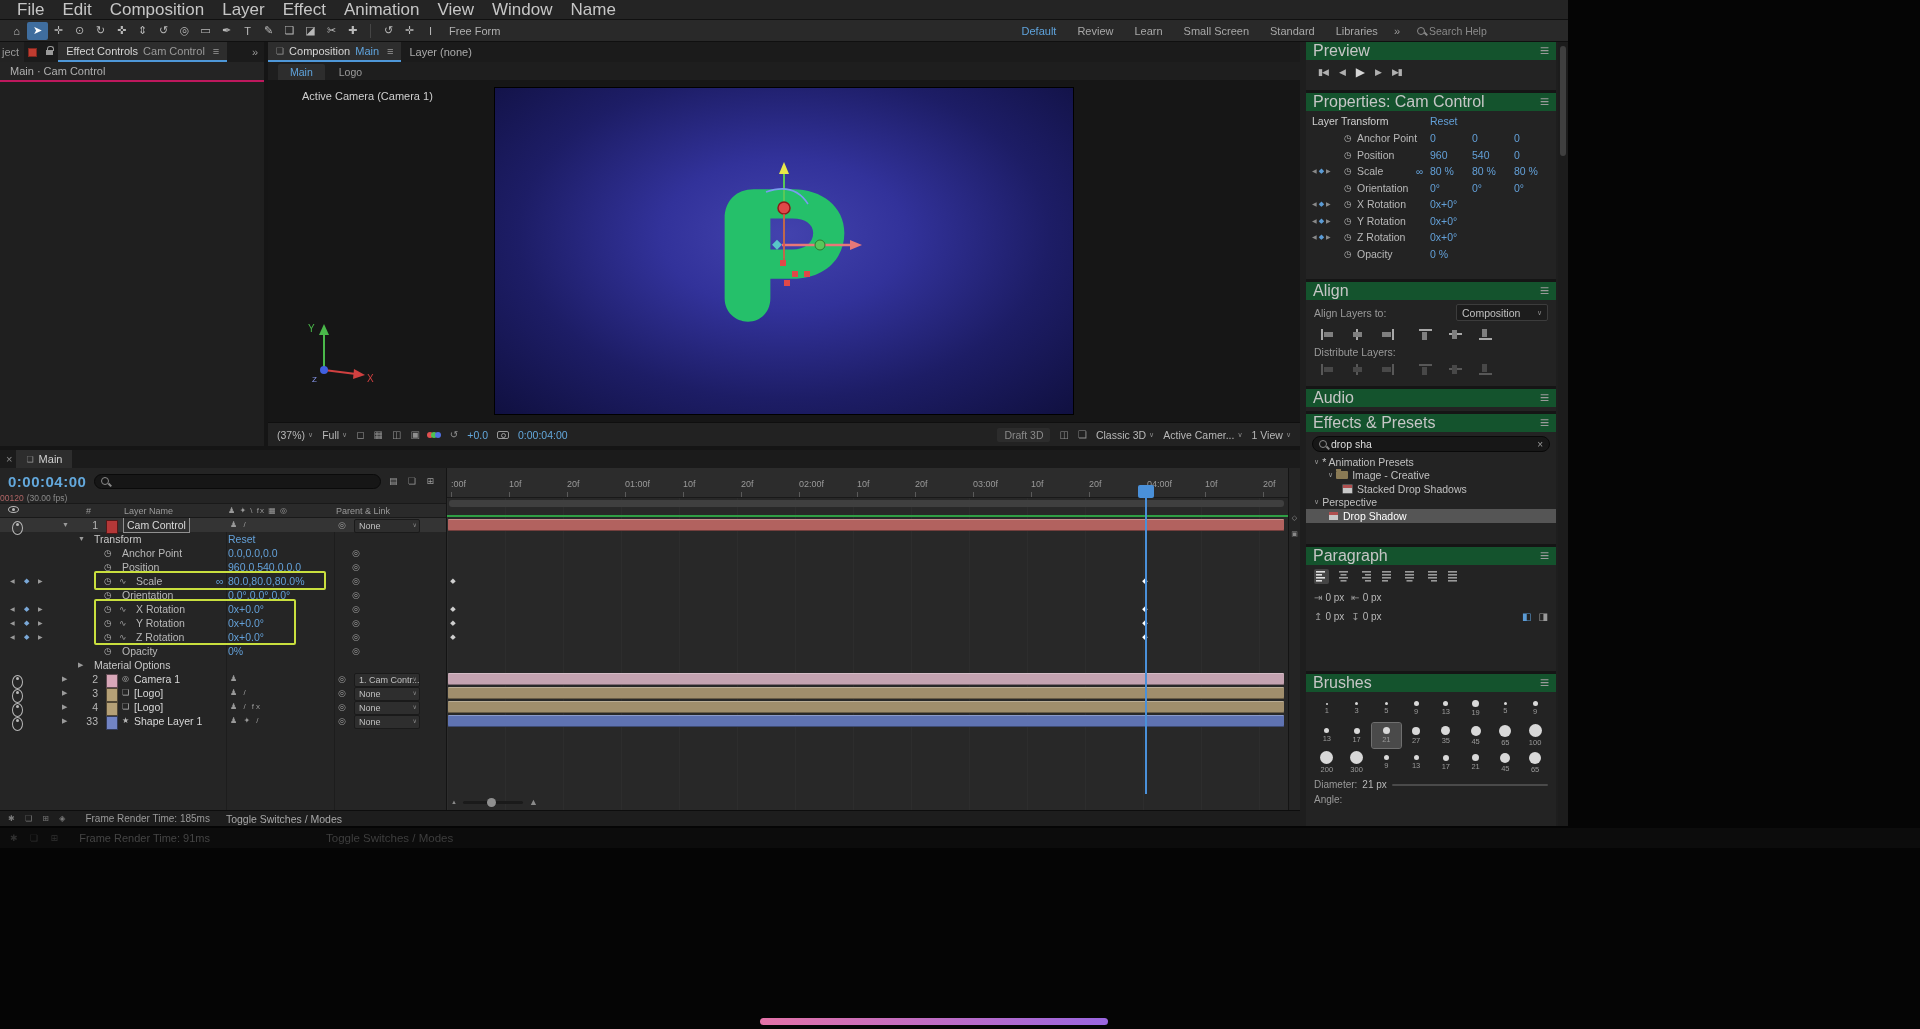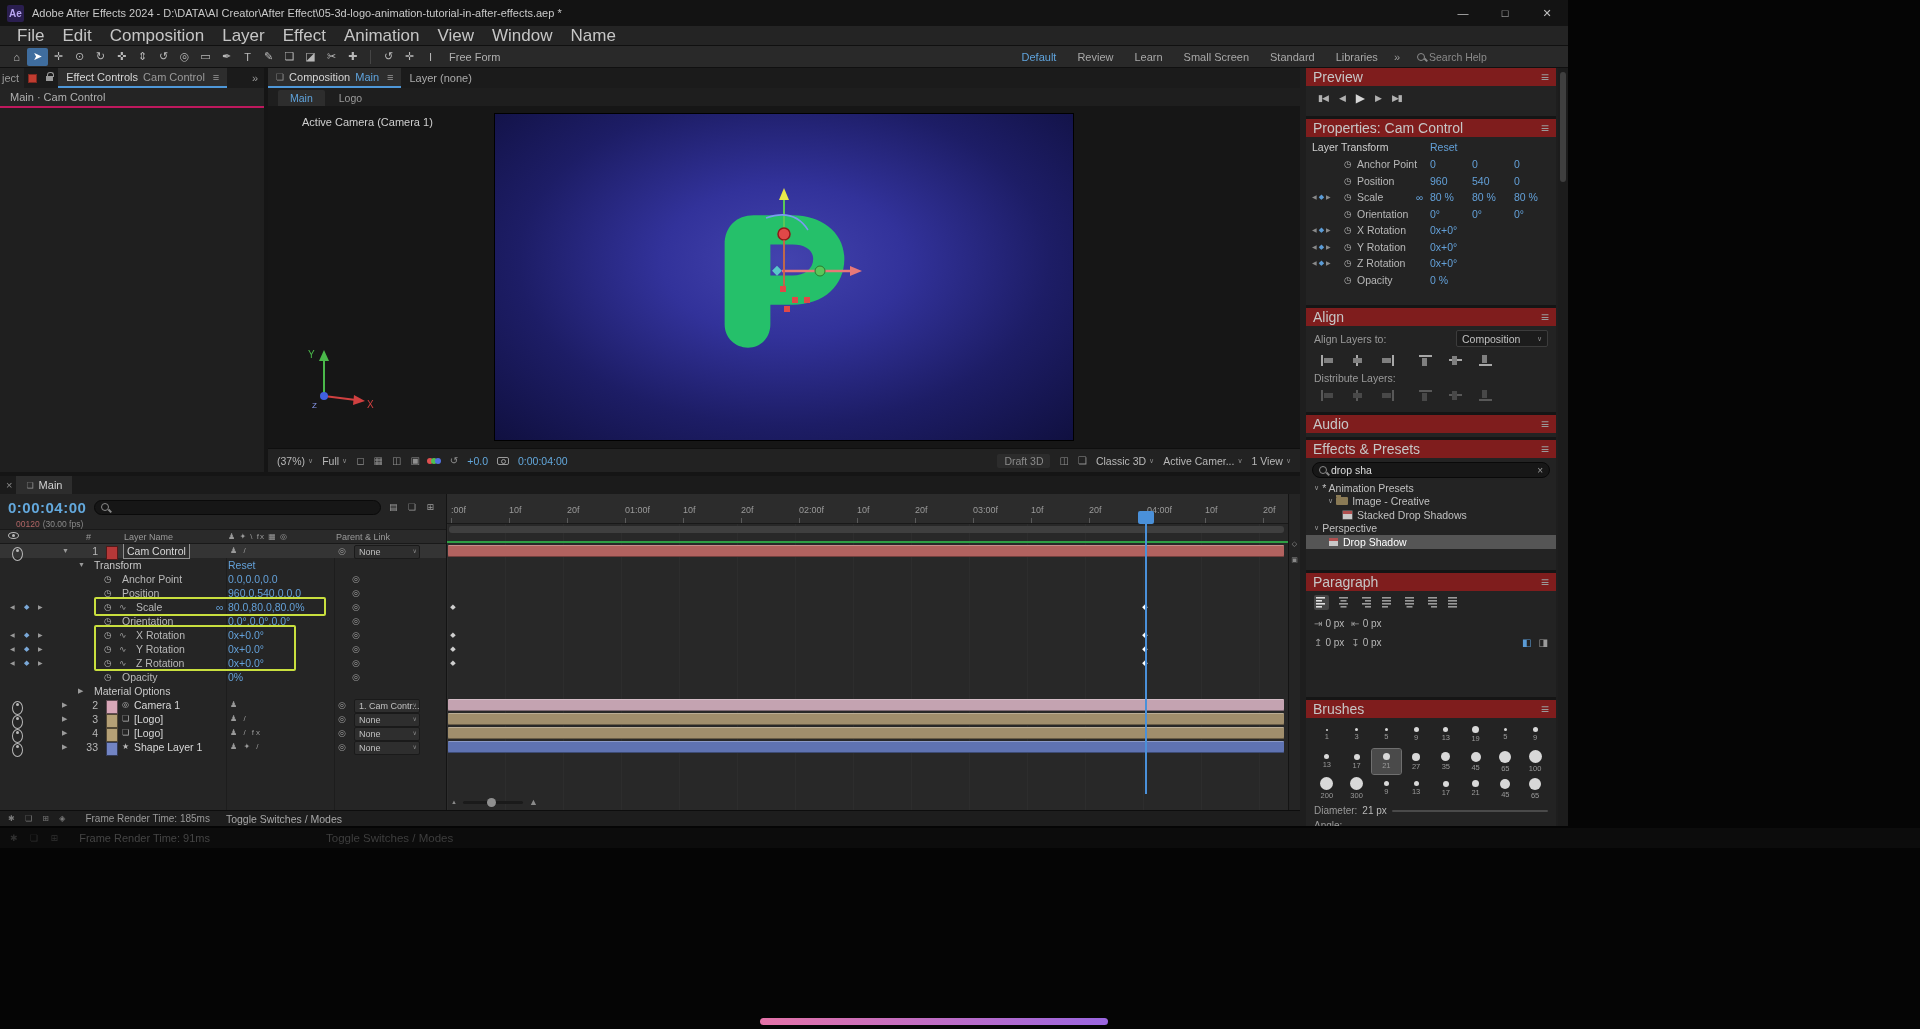--- a/index.html
+++ b/index.html
@@ -85,21 +85,21 @@
   .tl-tabbar { height:18px; background:#1b1b1b; display:flex; align-items:stretch; padding-left:6px; gap:4px; flex:none; font-size:11px; }
   .tl-close { color:#8a8a8a; display:flex; align-items:center; }
   .tl-tab { background:#2d2d2d; display:flex; align-items:center; gap:5px; padding:0 10px; color:#d0d0d0; }
   .icon-comp-small { font-size:8px; color:#9a9a9a; }
   .tl-body { flex:1; display:flex; min-height:0; }
   .tl-left { width:447px; flex:none; display:flex; flex-direction:column; background:#242424; border-right:1px solid #141414; position:relative; }
   .tl-controls { height:26px; display:flex; align-items:center; gap:8px; padding:0 8px; flex:none; }
   .tl-time { font-size:15px; font-weight:bold; color:#63a8dc; letter-spacing:.5px; }
   .tl-search { flex:1; height:15px; border-radius:8px; background:#161616; border:1px solid #0a0a0a; display:flex; align-items:center; padding:0 6px; }
   .tl-ctl-icons { font-size:9px; color:#9a9a9a; letter-spacing:4px; }
-  .tl-fps { height:9px; font-size:8.5px; padding-left:16px; color:#8a8a8a; display:flex; gap:3px; flex:none; line-height:9px; }
+  .tl-fps { height:9px; font-size:8.5px; color:#8a8a8a; display:flex; gap:3px; flex:none; line-height:9px; }
   .frame-num { color:#b06565; }
   .tl-header { height:15px; position:relative; background:#2a2a2a; border-top:1px solid #191919; border-bottom:1px solid #191919; font-size:9px; color:#9a9a9a; flex:none; }
   .tl-header span { position:absolute; top:2px; }
   .h-av { left:8px; display:flex; gap:4px; align-items:center; }
   .h-hash { left:86px; } .h-name { left:124px; } .h-sw { left:228px; letter-spacing:1px; font-size:8px; } .h-parent { left:336px; }
   .tl-rows { flex:1; position:relative; background:#252525; overflow:hidden; }
   .colline { position:absolute; top:0; bottom:0; width:1px; background:#1d1d1d; }
   .t-row { height:14px; position:relative; font-size:10.5px; }
   .t-row.layer.sel { background:#343434; }
   .t-row span { position:absolute; top:0; height:14px; line-height:14px; white-space:nowrap; }
@@ -145,21 +145,21 @@
   .zthumb { position:absolute; left:24px; top:-3px; width:9px; height:9px; border-radius:50%; background:#8f8f8f; }
   .tl-rightcol { width:12px; flex:none; background:#242424; border-left:1px solid #141414; display:flex; flex-direction:column; align-items:center; padding-top:46px; gap:8px; font-size:7px; color:#8a8a8a; }
 
   .statusbar { height:16px; background:#1d1d1d; border-top:1px solid #0d0d0d; display:flex; align-items:center; font-size:10px; color:#9a9a9a; gap:16px; padding:0 8px; flex:none; }
   .sb-icons { font-size:8px; letter-spacing:4px; color:#7a7a7a; }
   .sb-toggle { color:#a8a8a8; font-size:10.5px; }
 
   
   .right-panel { width:250px; flex:none; margin-left:6px; display:flex; flex-direction:column; gap:3px; background:#151515; }
   .section { background:#232323; display:flex; flex-direction:column; overflow:hidden; }
-  .sec-head { height:18px; display:flex; align-items:center; padding:0 7px; background:#7f1d1d; font-size:14px; color:#c6c6c6; flex:none; }
+  .sec-head { height:18px; display:flex; align-items:center; padding:0 7px; background:#14532d; font-size:16px; color:#c6c6c6; flex:none; }
   .sec-head .burger { margin-left:auto; }
   .s-preview { height:48px; } .s-props { height:186px; } .s-align { height:104px; } .s-audio { height:22px; }
   .s-fx { height:130px; } .s-para { height:124px; } .s-brush { flex:1; }
   .preview-body { display:flex; align-items:center; gap:11px; padding:5px 12px; }
   .pv-btn { color:#b0b0b0; font-size:9px; letter-spacing:-1px; }
   .pv-btn.play { font-size:12px; color:#d6d6d6; }
 
   .p-row { height:16.5px; display:flex; align-items:center; padding-left:6px; font-size:10.5px; }
   .p-row.group { height:19px; }
   .p-group { color:#d0d0d0; }
@@ -226,29 +226,20 @@
   .g-icons { font-size:9px; letter-spacing:5px; color:#303030; }
   .g-toggle { margin-left:100px; color:#3e3e3e; font-size:11.5px; }
   .accent-bar { position:absolute; left:760px; top:1018px; width:348px; height:7px; border-radius:4px; background:linear-gradient(90deg,#e473a8,#9a66e0); }
 </style>
 </head>
 <body>
 
 <div id="canvas">
   <div class="app">
 
-    <div class="titlebar">
-      <div class="ae-badge">Ae</div>
-      <div class="title-text">Adobe After Effects 2024 - D:\DATA\AI Creator\After Effect\05-3d-logo-animation-tutorial-in-after-effects.aep *</div>
-      <div class="win-btns">
-        <div class="win-btn">—</div>
-        <div class="win-btn">□</div>
-        <div class="win-btn">✕</div>
-      </div>
-    </div>
 
     <div class="menubar" id="menubar">
         <div class="menu-item">File</div>
         <div class="menu-item">Edit</div>
         <div class="menu-item">Composition</div>
         <div class="menu-item">Layer</div>
         <div class="menu-item">Effect</div>
         <div class="menu-item">Animation</div>
         <div class="menu-item">View</div>
         <div class="menu-item">Window</div>

